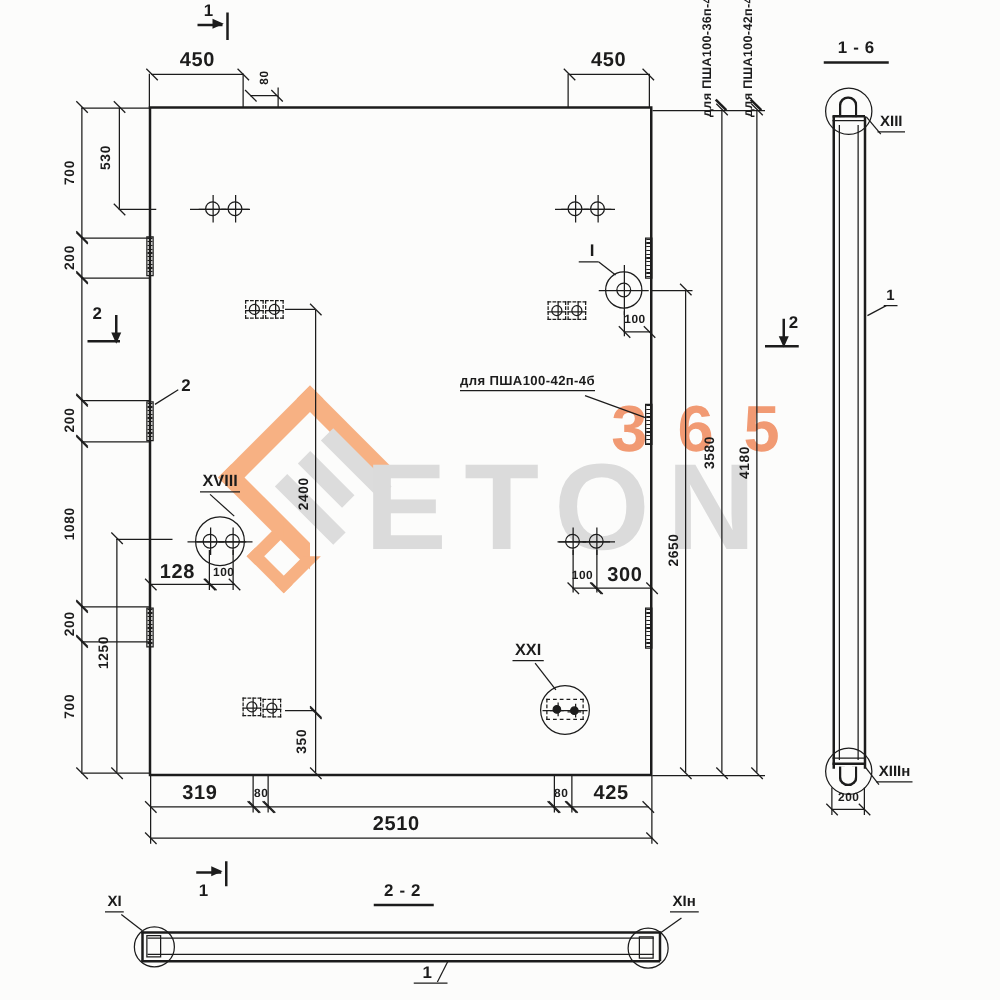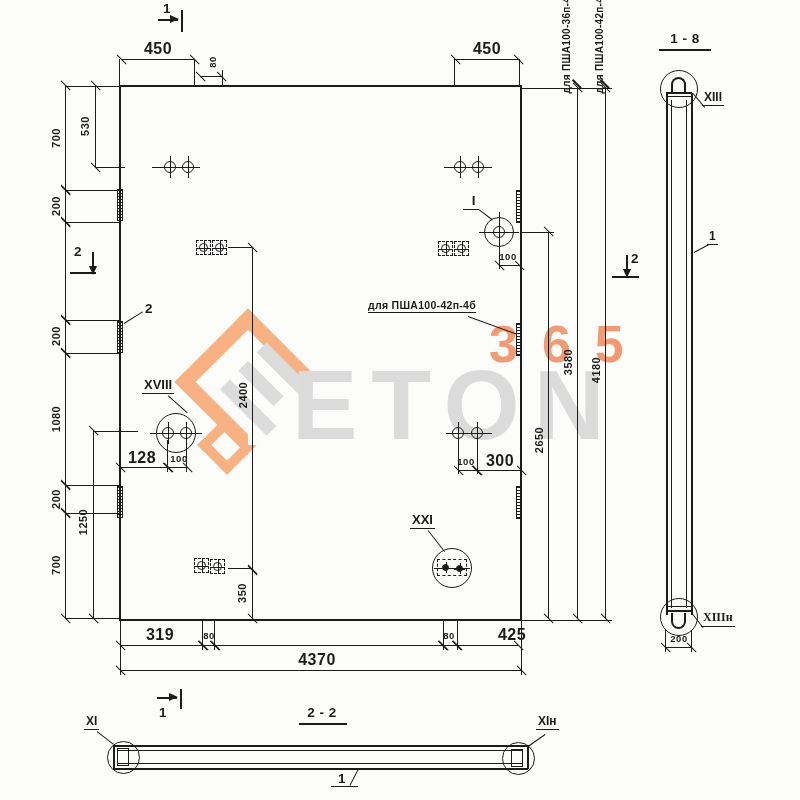--- a/index.html
+++ b/index.html
@@ -170,21 +170,21 @@
     <div class="htxt lg" style="left:474px;top:200px;">I</div>
     <div class="ln" style="left:463px;top:209px;width:16px;height:1.2px;"></div>
     <div class="diag" style="left:479px;top:209px;width:17px;transform:rotate(38deg);"></div>
     <div class="ln" style="left:499px;top:249px;width:1px;height:20px;"></div>
     <div class="dimh" style="left:499px;top:265px;width:21px;"></div>
     <div class="htxt sm" style="left:508px;top:256px;">100</div>
 
     <div class="note" style="left:368px;top:299px;">для ПША100-42п-4б</div>
     <div class="diag" style="left:468px;top:316px;width:52px;transform:rotate(20deg);"></div>
 
-    <div class="lbl" style="left:142px;top:377px;">XVIII</div>
+    <div class="lbl" style="left:160px;top:377px;">XVIII</div>
     <div class="diag" style="left:168px;top:395px;width:26px;transform:rotate(42deg);"></div>
     <div class="circ" style="left:156px;top:413px;width:40px;height:40px;"></div>
     <div class="ln" style="left:150px;top:433px;width:52px;height:1px;"></div>
     <div class="embed" style="left:162px;top:427px;width:12px;height:12px;"></div>
     <div class="embed" style="left:180px;top:427px;width:12px;height:12px;"></div>
     <div class="ln" style="left:167px;top:440px;width:1px;height:32px;"></div>
     <div class="ln" style="left:186px;top:440px;width:1px;height:32px;"></div>
     <div class="dimh" style="left:120px;top:467px;width:48px;"></div>
     <div class="htxt" style="left:142px;top:458px;">128</div>
     <div class="dimh" style="left:168px;top:467px;width:20px;"></div>
@@ -227,54 +227,54 @@
     <div class="ln" style="left:521px;top:620px;width:1px;height:55px;"></div>
 
     <div class="dimh" style="left:120px;top:645px;width:83px;"></div>
     <div class="htxt" style="left:160px;top:635px;">319</div>
     <div class="dimh" style="left:203px;top:645px;width:12px;"></div>
     <div class="htxt sm" style="left:209px;top:635px;">80</div>
     <div class="dimh" style="left:215px;top:645px;width:228px;"></div>
     <div class="dimh" style="left:443px;top:645px;width:14px;"></div>
     <div class="htxt sm" style="left:449px;top:635px;">80</div>
     <div class="dimh" style="left:457px;top:645px;width:62px;"></div>
-    <div class="htxt" style="left:489px;top:635px;margin-left:23px;">425</div>
+    <div class="htxt" style="left:489px;top:635px;">425</div>
 
     <div class="dimh" style="left:120px;top:670px;width:402px;"></div>
-    <div class="htxt" style="left:317px;top:660px;">4370</div>
+    <div class="htxt" style="left:317px;top:660px;">2510</div>
 
     <div class="ln" style="left:157px;top:697px;width:20px;height:1.5px;"></div>
     <div class="arr-r" style="left:169px;top:693px;"></div>
     <div class="ln" style="left:180px;top:689px;width:1.5px;height:20px;"></div>
     <div class="htxt lg" style="left:163px;top:712px;">1</div>
   </div>
 
   <div class="drawing" style="left:0;top:0;width:800px;height:800px;">
-    <div class="htxt lg" style="left:685px;top:38px;">1 - 8</div>
+    <div class="htxt lg" style="left:685px;top:38px;">1 - 6</div>
     <div class="ln" style="left:659px;top:49px;width:52px;height:1.5px;"></div>
 
     <div class="circ" style="left:660px;top:70px;width:38px;height:38px;"></div>
     <div style="left:671px;top:77px;width:15px;height:17px;border:2px solid #1c1c1c;border-bottom:none;border-radius:8px 8px 0 0;"></div>
     <div class="ln" style="left:666px;top:92px;width:26px;height:1.5px;"></div>
     <div class="ln" style="left:666px;top:96px;width:26px;height:1px;"></div>
 
     <div class="ln" style="left:666px;top:93px;width:1.5px;height:522px;"></div>
     <div class="ln" style="left:691px;top:93px;width:1.5px;height:522px;"></div>
     <div class="ln" style="left:671px;top:100px;width:1px;height:508px;"></div>
     <div class="ln" style="left:686px;top:100px;width:1px;height:508px;"></div>
 
     <div class="ln" style="left:666px;top:606px;width:26px;height:1px;"></div>
     <div class="ln" style="left:666px;top:610px;width:26px;height:1.5px;"></div>
     <div class="circ" style="left:660px;top:598px;width:38px;height:38px;"></div>
     <div style="left:671px;top:613px;width:15px;height:16px;border:2px solid #1c1c1c;border-top:none;border-radius:0 0 8px 8px;"></div>
 
     <div class="diag" style="left:693px;top:93px;width:18px;transform:rotate(50deg);"></div>
     <div class="lbl" style="left:702px;top:90px;font-size:12px;">XIII</div>
     <div class="diag" style="left:692px;top:613px;width:18px;transform:rotate(52deg);"></div>
-    <div class="lbl" style="left:701px;top:610px;font-size:12px;font-family:Liberation Serif, serif;">XIIIн</div>
+    <div class="lbl" style="left:701px;top:610px;font-size:12px;">XIIIн</div>
 
     <div class="diag" style="left:694px;top:252px;width:17px;transform:rotate(-28deg);"></div>
     <div class="lbl" style="left:707px;top:229px;font-size:12px;">1</div>
 
     <div class="ln" style="left:665px;top:630px;width:1px;height:22px;"></div>
     <div class="ln" style="left:691px;top:630px;width:1px;height:22px;"></div>
     <div class="dimh" style="left:665px;top:647px;width:27px;"></div>
     <div class="htxt sm" style="left:679px;top:638px;">200</div>
   </div>
 

